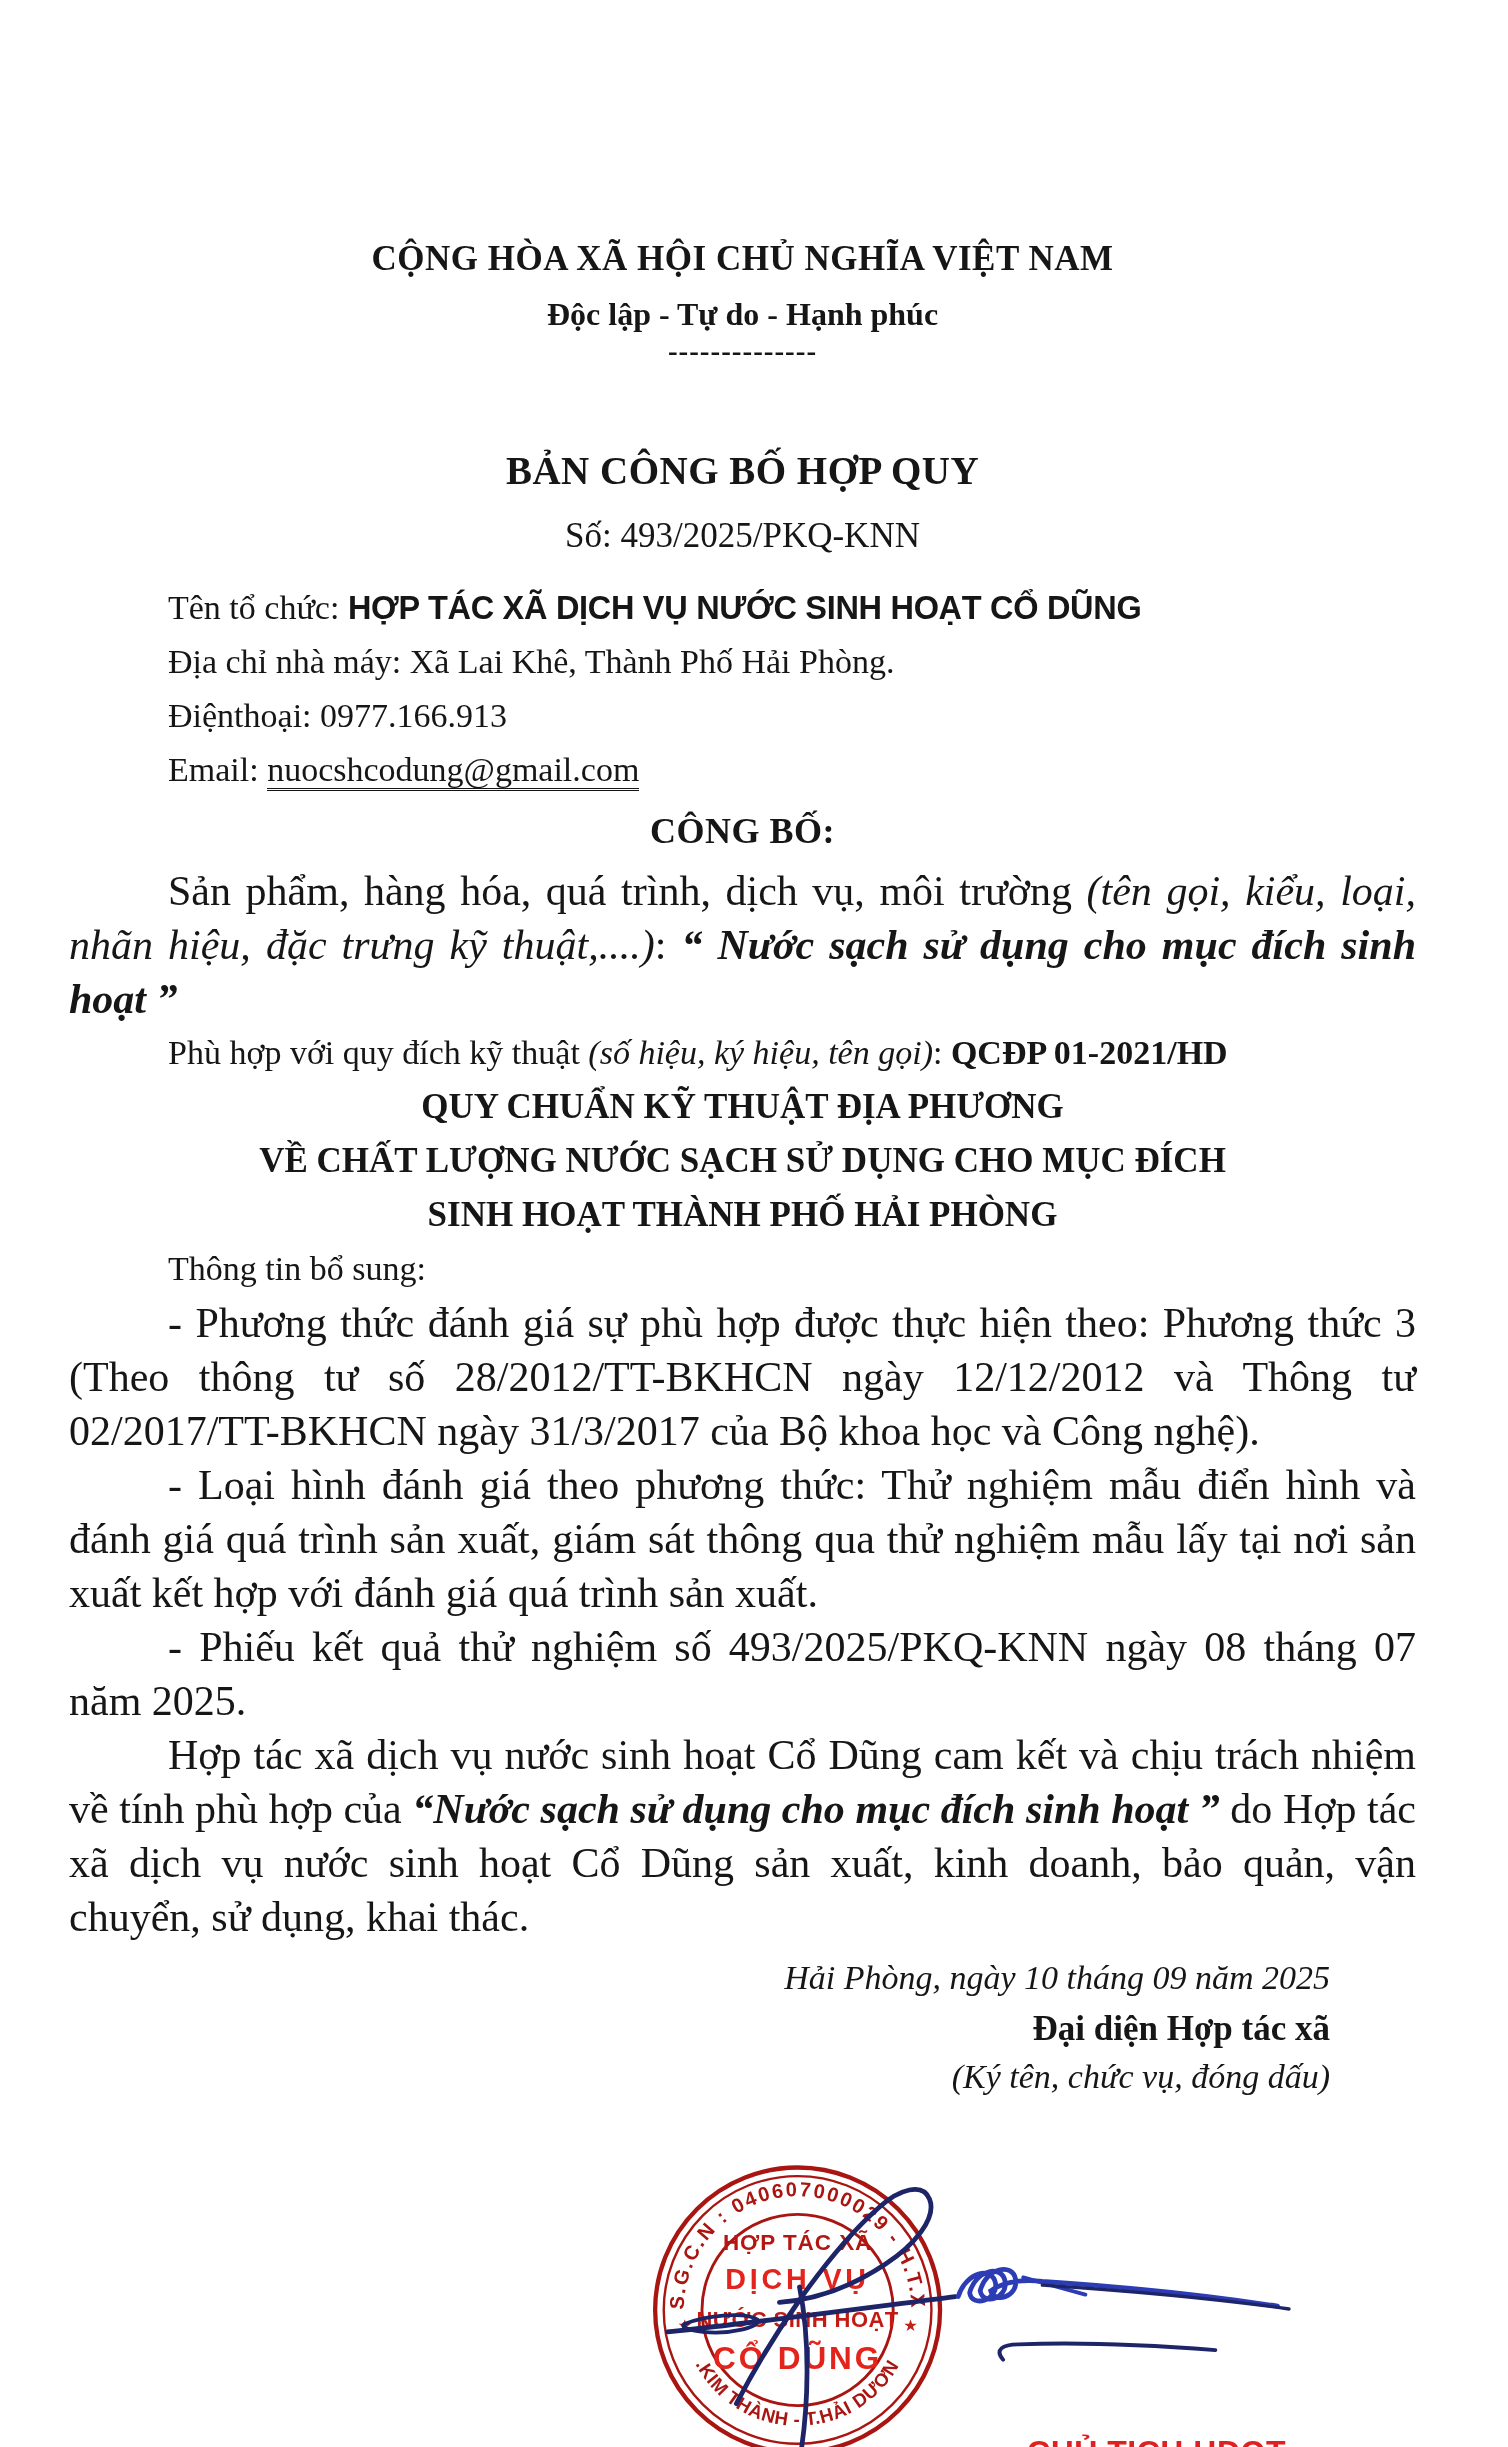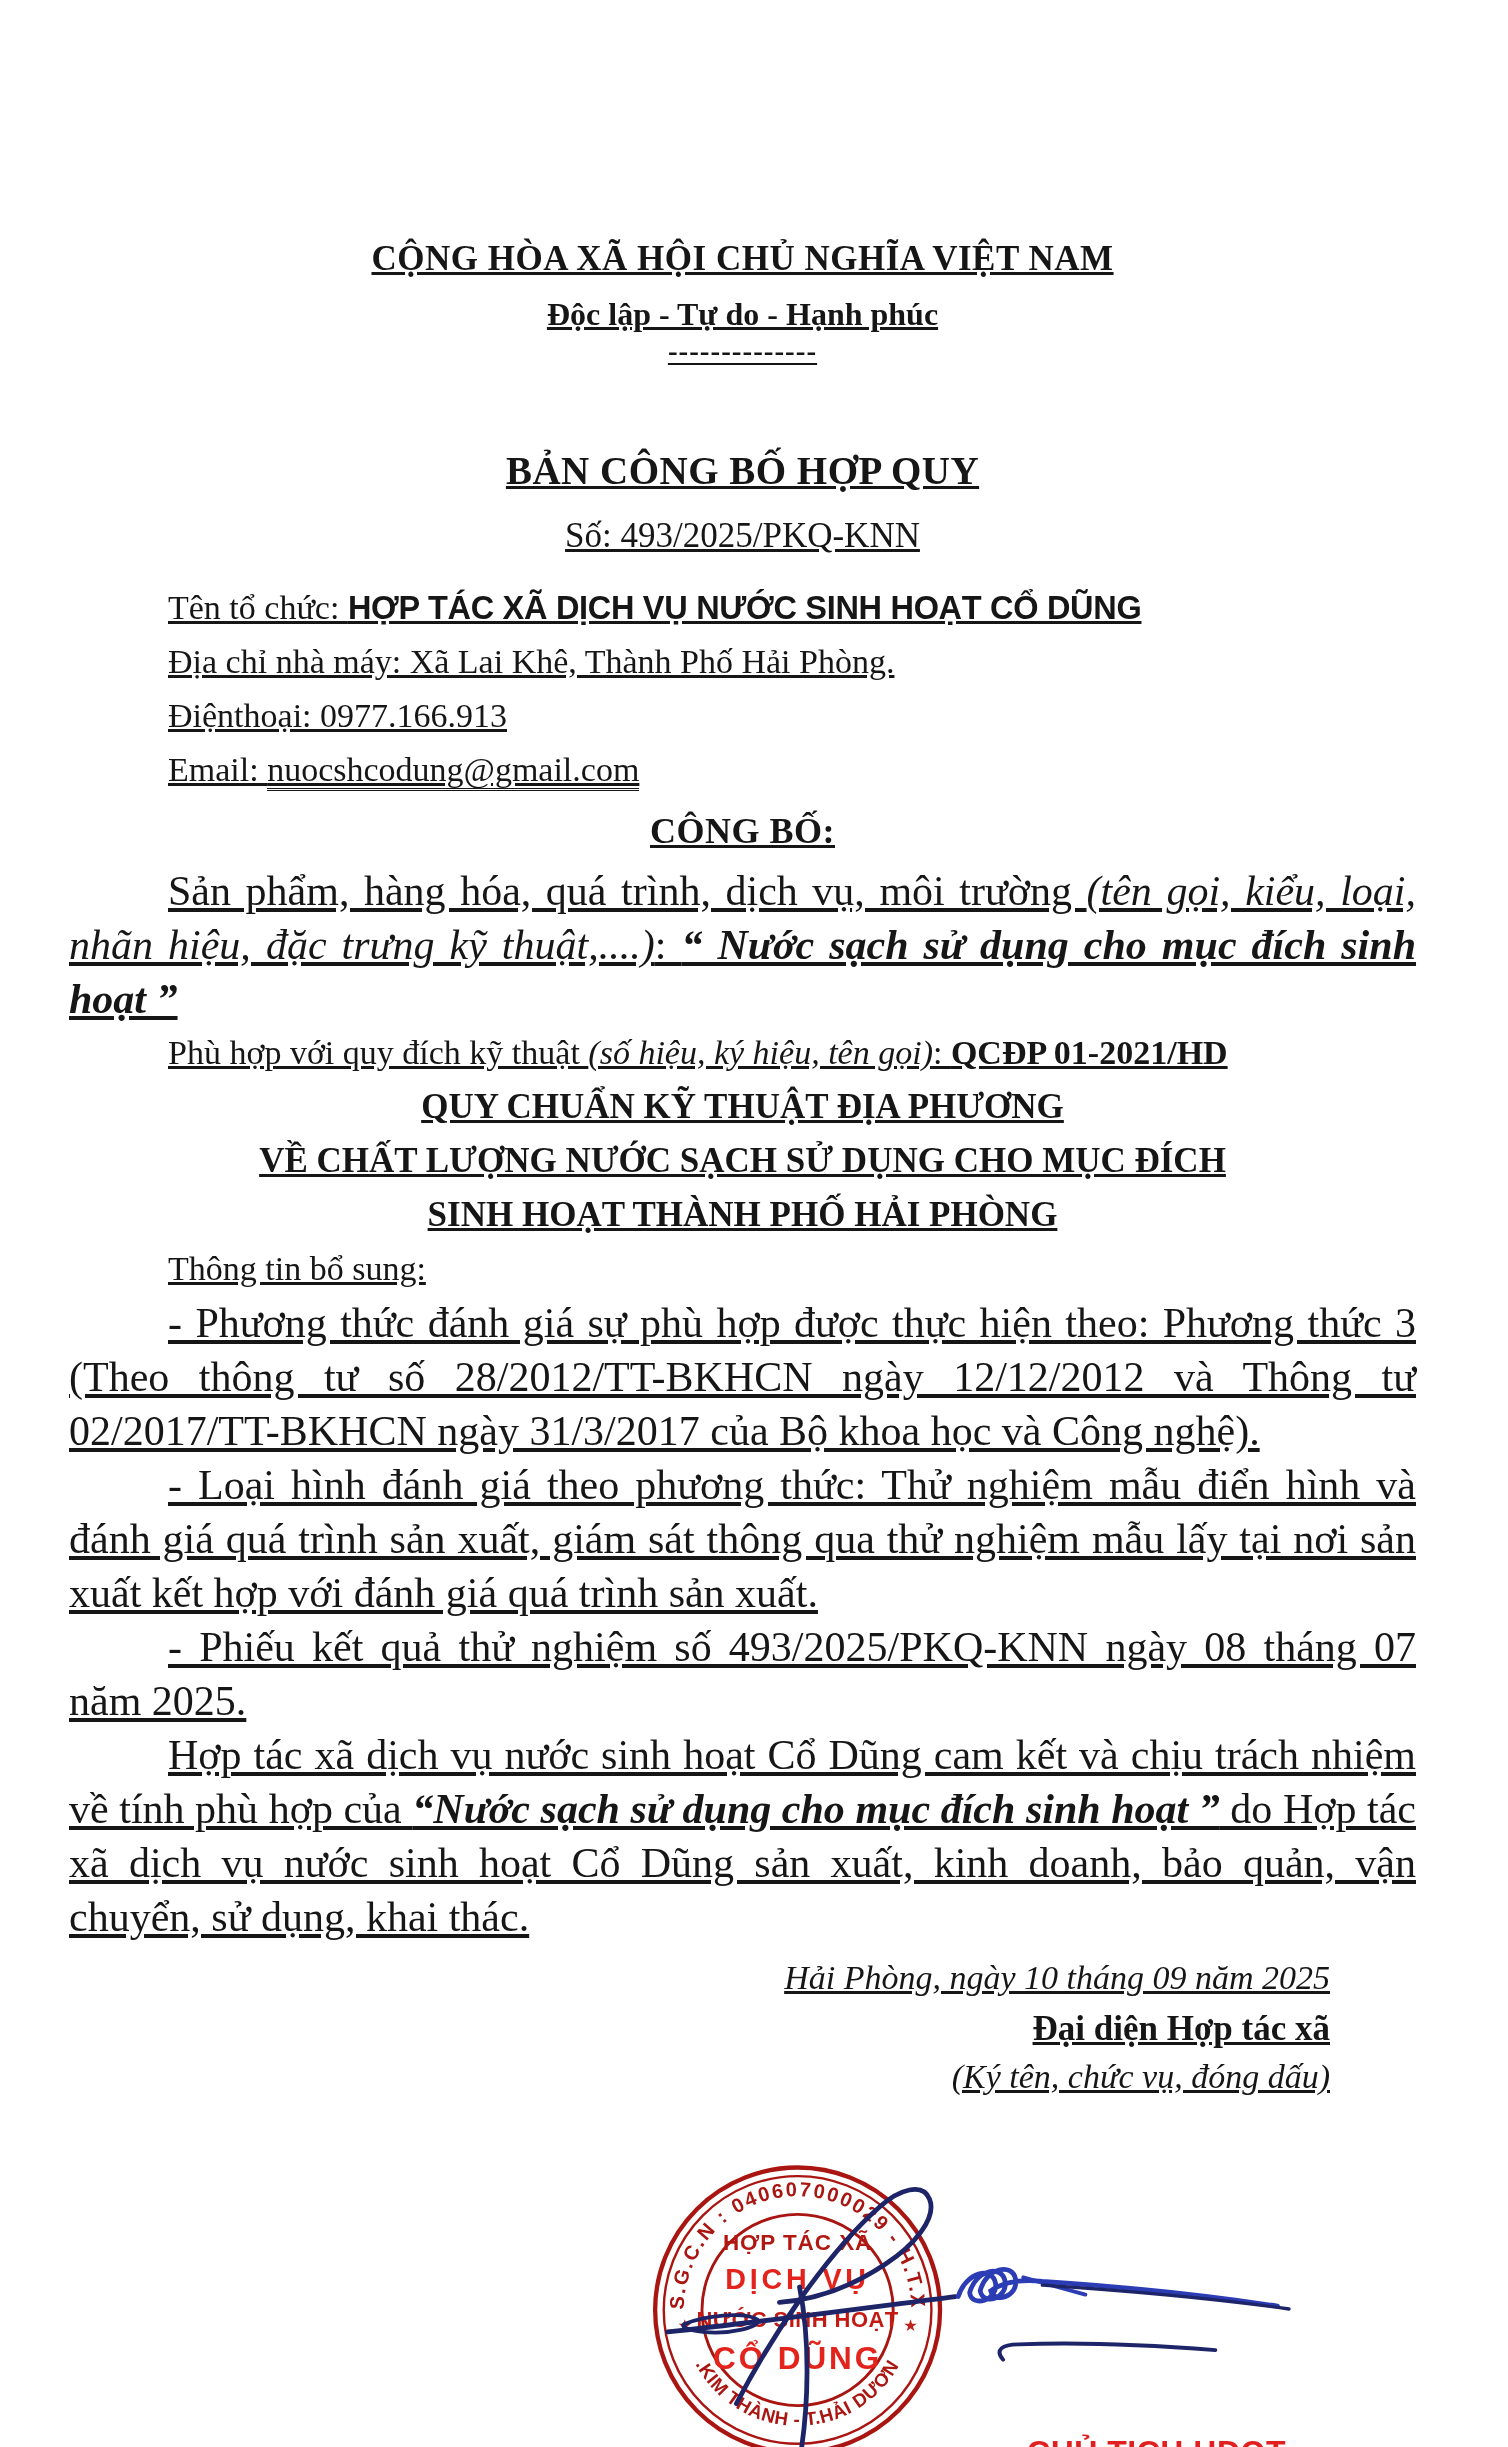--- a/index.html
+++ b/index.html
@@ -5,21 +5,20 @@
   html,body{margin:0;padding:0;background:#ffffff;}
   .page{
     position:relative;
     width:1508px;height:2447px;
     background:#ffffff;
     font-family:"Liberation Serif","DejaVu Serif",serif;
     color:#161616;
     box-sizing:border-box;
     padding:239px 92px 0 69px;
     overflow:hidden;
-    text-decoration:underline;
   }
   .center{text-align:center;}
   .nat-line1{font-size:35px;font-weight:bold;letter-spacing:0.5px;}
   .nat-line2{font-size:32px;font-weight:bold;margin-top:17px;}
   .nat-divider{font-size:29px;font-weight:bold;letter-spacing:1px;margin-top:1.9px;}
   .doc-title{font-size:39px;font-weight:bold;margin-top:80px;letter-spacing:0.5px;}
   .doc-number{font-size:35px;margin-top:23px;}
   .org-block{margin-top:25px;font-size:34px;line-height:54px;}
   .org-line{padding-left:99px;}
   .org-name{font-family:"Liberation Sans","DejaVu Sans",sans-serif;font-weight:bold;font-size:32.5px;letter-spacing:-0.3px;}

